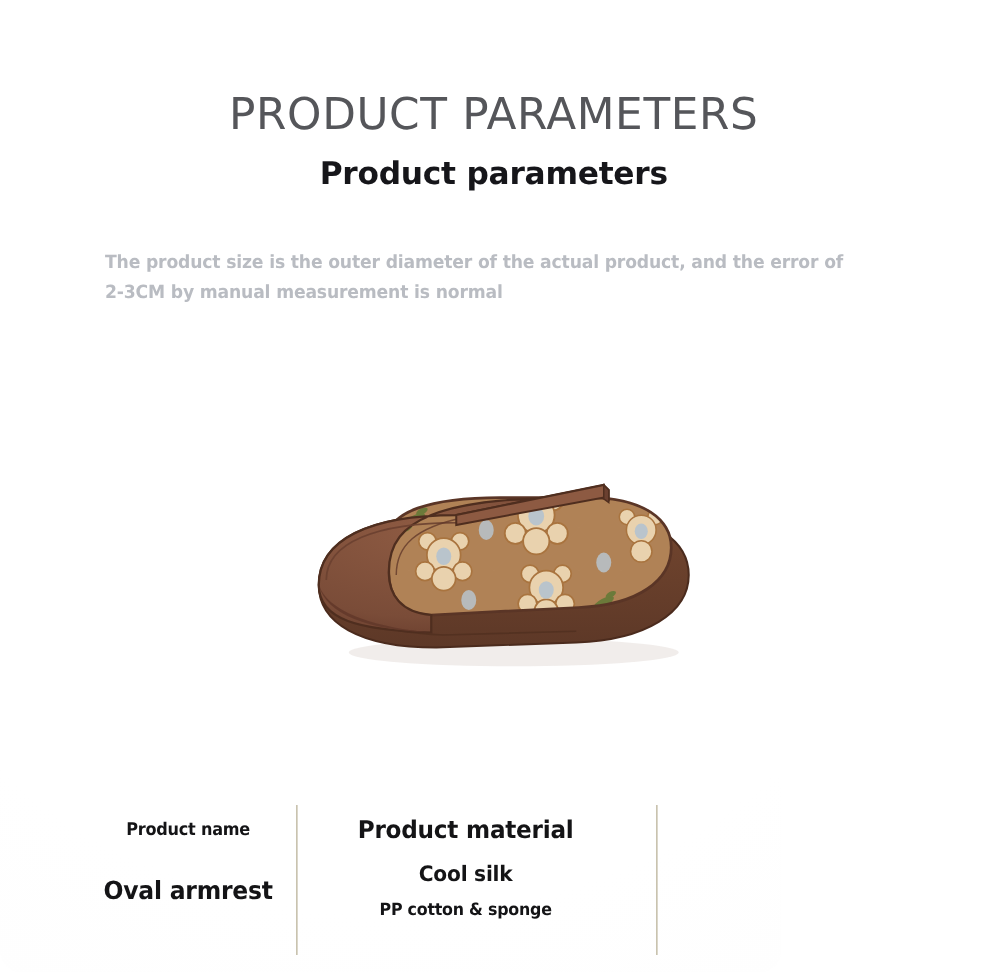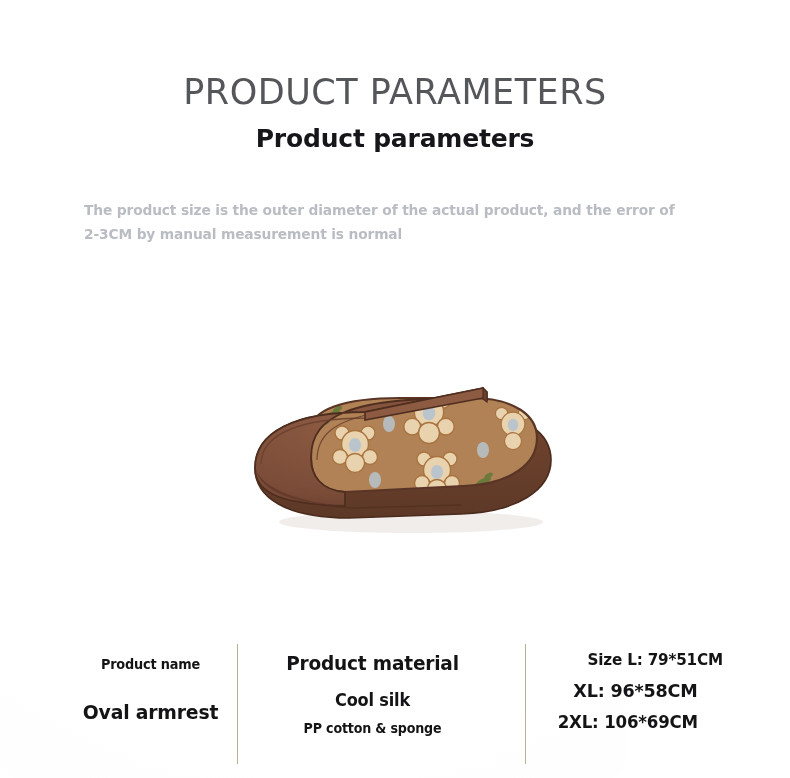--- a/index.html
+++ b/index.html
@@ -332,20 +332,15 @@
       <div class="cell name-label">Product name</div>
       <div class="cell name-value">Oval armrest</div>
     </div>
 
     <div class="col col-mat">
       <div class="cell mat-label">Product material</div>
       <div class="cell mat-value">Cool silk</div>
       <div class="cell mat-extra">PP cotton &amp; sponge</div>
     </div>
 
-    <div class="col col-size">
-      <div class="cell size-l">Size L: 79*51CM</div>
-      <div class="cell size-xl">XL: 96*58CM</div>
-      <div class="cell size-2xl">2XL: 106*69CM</div>
-    </div>
 
   </div>
 </div>
 
 </body></html>

